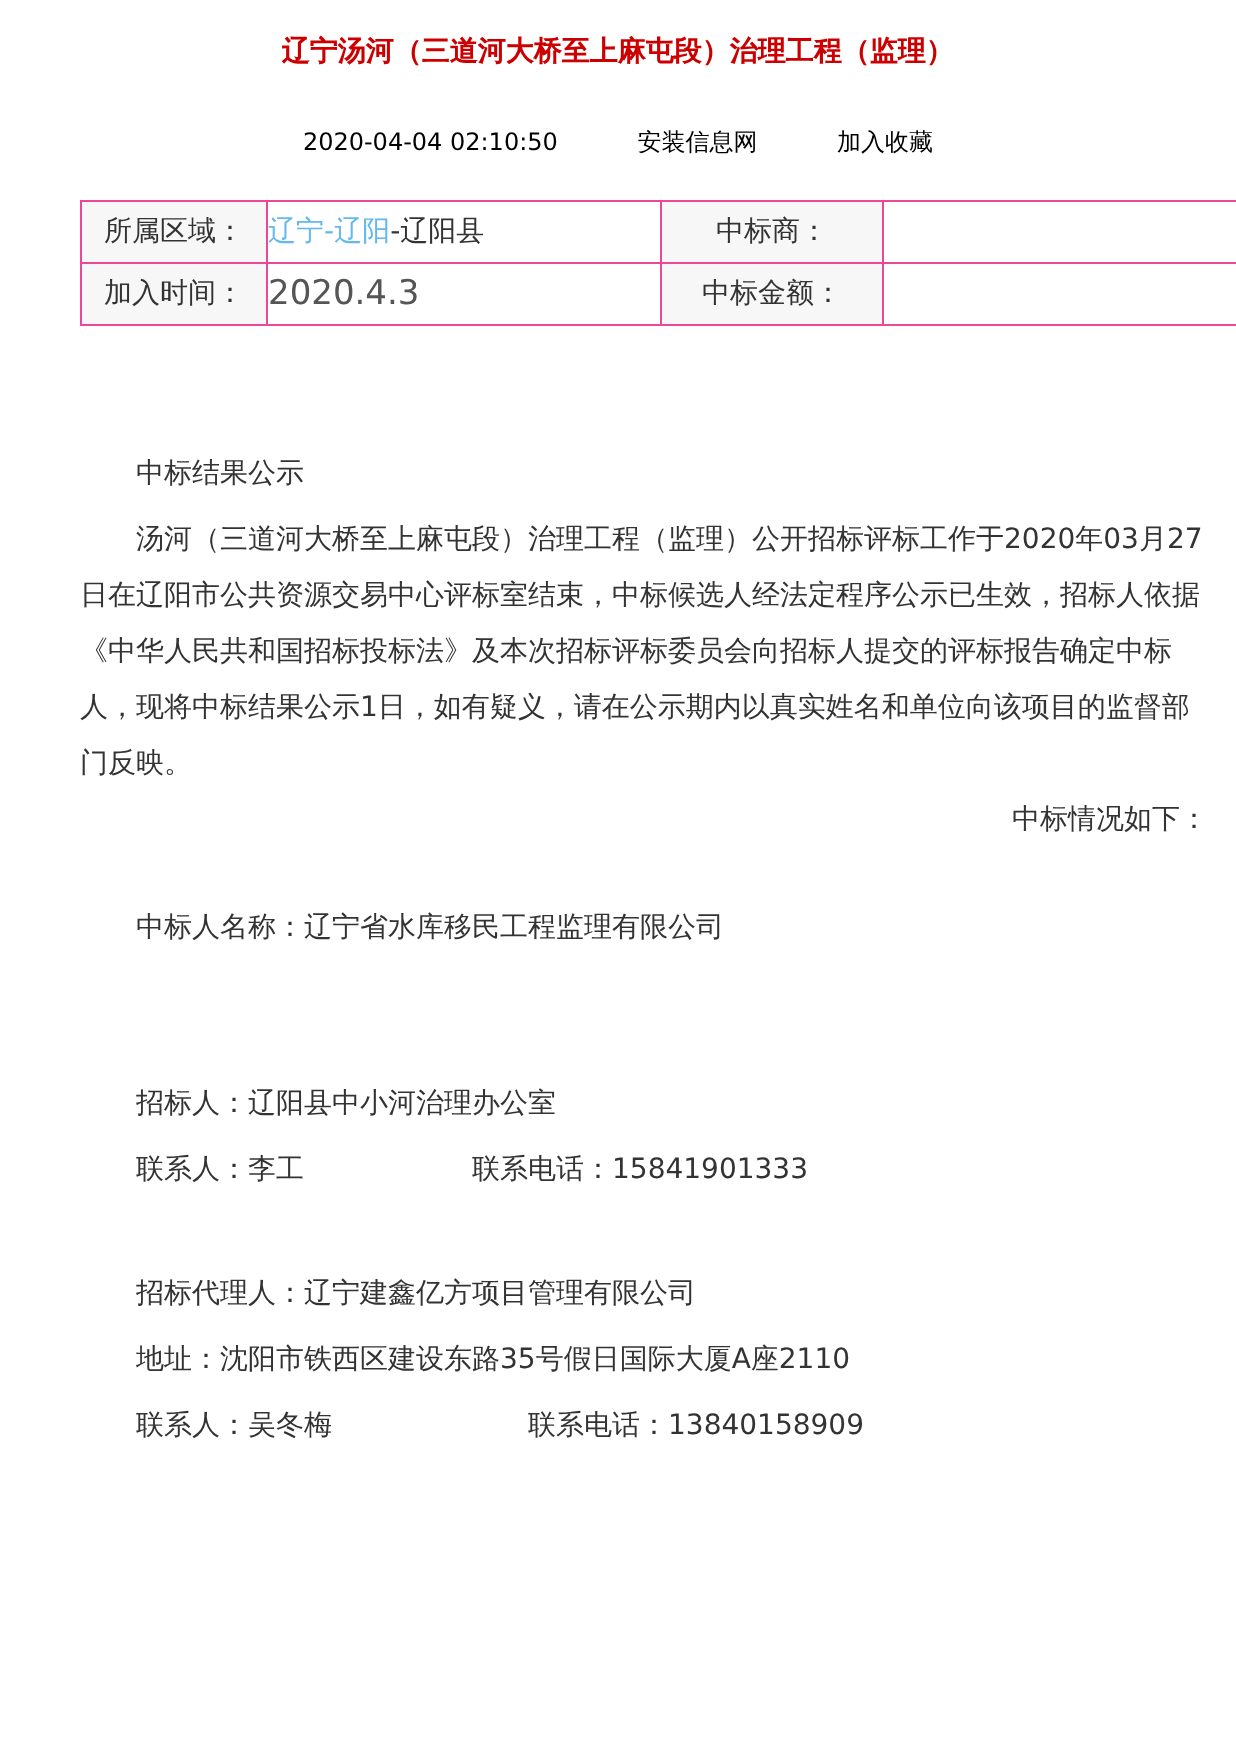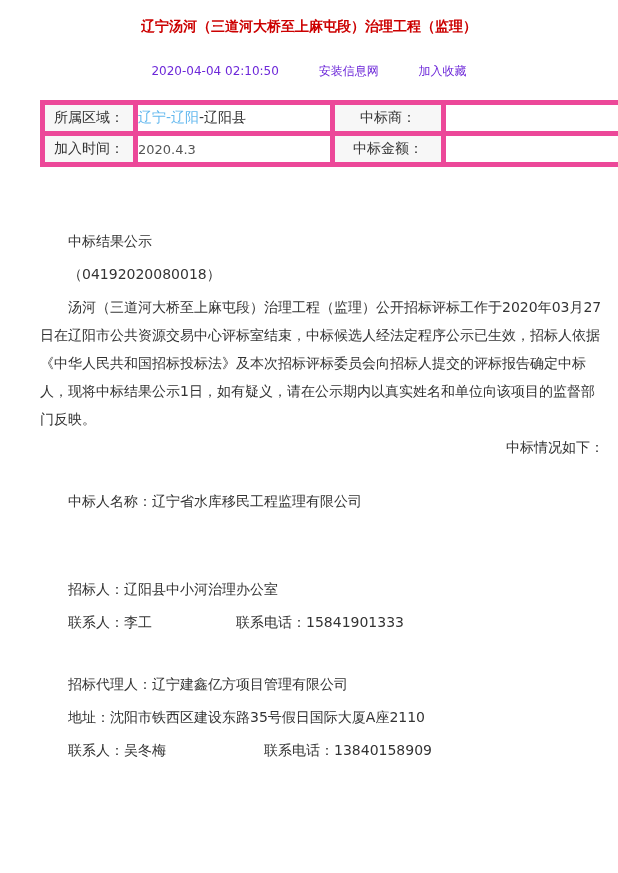--- a/index.html
+++ b/index.html
@@ -24,49 +24,49 @@
     text-align: center;
   }
   .meta {
     margin-top: 27px;
     text-align: center;
     font-size: 12px;
     color: #333333;
   }
   .meta span, .meta a {
     display: inline-block;
-    color: #6d28d9;
+    color: #000000;
     text-decoration: none;
   }
   .meta .gap { margin-left: 36px; }
   .meta a { cursor: pointer; }
 
   
   table.info {
     margin: 20px 0 0 40px;
     width: 568px;
     border-collapse: collapse;
     table-layout: fixed;
     font-size: 14px;
   }
   table.info td {
-    border: 5px solid #ec4899;
+    border: 1px solid #ec4899;
     height: 31px;
     padding: 0;
     vertical-align: middle;
     overflow: hidden;
     white-space: nowrap;
   }
   td.lbl {
     background: #f7f7f7;
     text-align: center;
     color: #333333;
   }
   td.val { padding-left: 12px; background: #ffffff; }
-  td.val .plain-date { font-size: 13px; color: #555555; }
+  td.val .plain-date { font-size: 17px; color: #555555; }
   .region-link { color: #63b8ee; text-decoration: none; cursor: pointer; text-align: right; }
   .region-sep-blue { color: #63b8ee; }
   .region-rest { color: #333333; }
   .c1 { width: 93px; } .c2 { width: 197px; } .c3 { width: 111px; } .c4 { width: 183px; }
 
   
   .article {
     margin: 60px 14px 0 40px;
     font-size: 14px;
     line-height: 28px;
@@ -113,21 +113,20 @@
       <td class="val c2"><span class="plain-date">2020.4.3</span></td>
       <td class="lbl c3">中标金额：</td>
       <td class="val c4"></td>
     </tr>
   </tbody>
     </table>
 
   <div class="article">
 
     <p>中标结果公示</p>
-    <p>（04192020080018）</p>
     <p>汤河（三道河大桥至上麻屯段）治理工程（监理）公开招标评标工作于2020年03月27日在辽阳市公共资源交易中心评标室结束，中标候选人经法定程序公示已生效，招标人依据《中华人民共和国招标投标法》及本次招标评标委员会向招标人提交的评标报告确定中标人，现将中标结果公示1日，如有疑义，请在公示期内以真实姓名和单位向该项目的监督部门反映。</p>
     <p class="sp-0">中标情况如下：</p>
     <p class="sp-a">中标人名称：辽宁省水库移民工程监理有限公司</p>
     <p class="sp-b">招标人：辽阳县中小河治理办公室</p>
     <p>联系人：李工　　　　　　联系电话：15841901333</p>
     <p class="sp-c">招标代理人：辽宁建鑫亿方项目管理有限公司</p>
     <p>地址：沈阳市铁西区建设东路35号假日国际大厦A座2110</p>
     <p>联系人：吴冬梅　　　　　　　联系电话：13840158909</p>
 
   </div>

